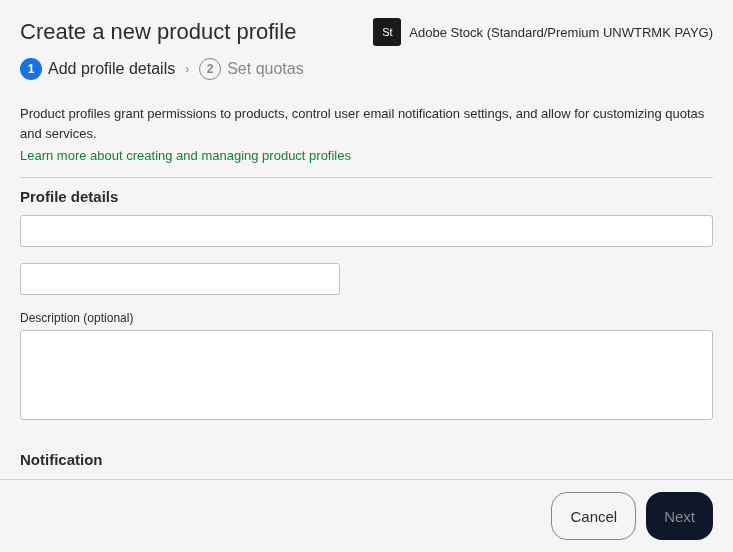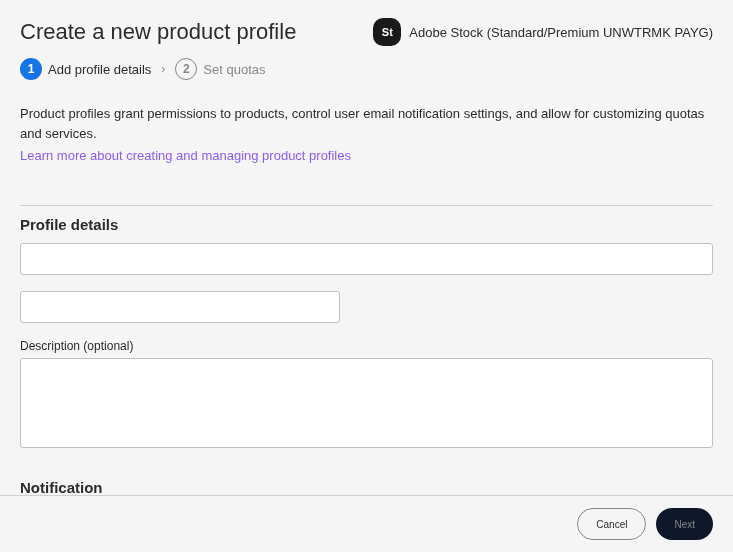--- a/index.html
+++ b/index.html
@@ -33,27 +33,27 @@
     }
     .product-badge {
       display: flex;
       align-items: center;
       gap: 8px;
     }
     .product-icon {
       width: 28px;
       height: 28px;
       background: #1a1a1a;
-      border-radius: 10px;
+      border-radius: 3px;
       display: flex;
       align-items: center;
       justify-content: center;
       color: white;
       font-size: 11px;
-      font-weight: bold;
+      font-weight: normal;
       flex-shrink: 0;
     }
     .product-name {
       font-size: 13px;
       color: #2c2c2c;
       font-weight: 500;
     }
     .steps-bar {
       display: flex;
       align-items: center;
@@ -79,21 +79,21 @@
     .step-circle.active {
       background: #1473e6;
       color: white;
     }
     .step-circle.inactive {
       background: transparent;
       border: 1.5px solid #888;
       color: #888;
     }
     .step-label {
-      font-size: 13px;
+      font-size: 16px;
     }
     .step-label.active {
       color: #2c2c2c;
       font-weight: 500;
     }
     .step-label.inactive {
       color: #888;
     }
     .step-separator {
       color: #888;
@@ -123,33 +123,33 @@
       background: #b0b0b0;
       border-radius: 2px;
     }
     .info-text {
       font-size: 13px;
       color: #2c2c2c;
       line-height: 1.5;
       padding: 12px 0 4px 0;
     }
     .learn-more-link {
-      color: #8b5cf6;
+      color: #15803d;
       text-decoration: none;
       font-size: 13px;
       display: inline-block;
-      margin-bottom: 30px;
+      margin-bottom: 12px;
     }
     .section-title {
       font-size: 15px;
       font-weight: 600;
       color: #2c2c2c;
       padding: 10px 0 10px 0;
       border-top: 1px solid #d0d0d0;
-      margin-top: 12px;
+      margin-top: 2px;
     }
     .field-group {
       margin-bottom: 16px;
     }
     .field-label {
       font-size: 12px;
       color: #2c2c2c;
       margin-bottom: 5px;
       display: block;
     }
@@ -192,24 +192,24 @@
     .footer {
       display: flex;
       justify-content: flex-end;
       align-items: center;
       padding: 12px 20px;
       background: #f5f5f5;
       border-top: 1px solid #d0d0d0;
       gap: 10px;
     }
     .btn {
-      height: 32px;
+      height: 48px;
       padding: 0 18px;
       border-radius: 16px;
-      font-size: 10px;
+      font-size: 15px;
       cursor: pointer;
       font-family: inherit;
     }
     .btn-cancel {
       background: transparent;
       border: 1.5px solid #888;
       color: #2c2c2c;
     }
     .btn-next {
       background: #0f172a;

